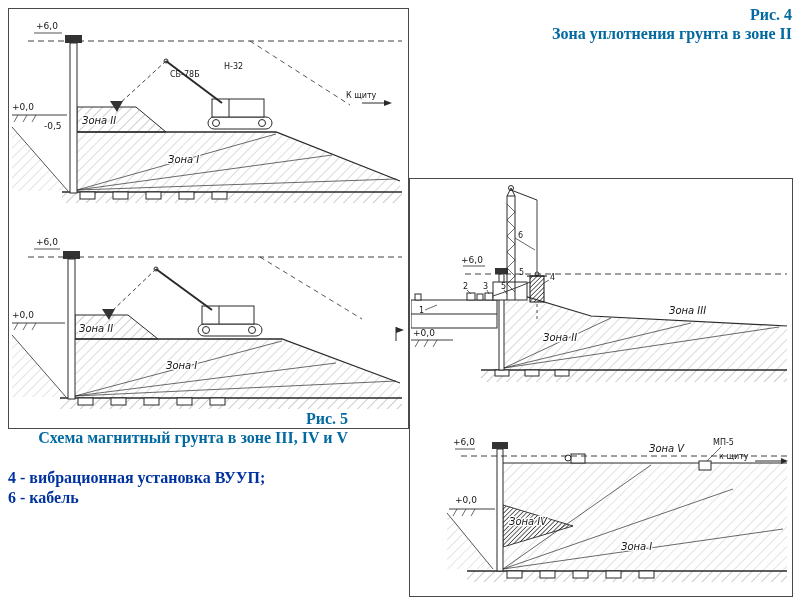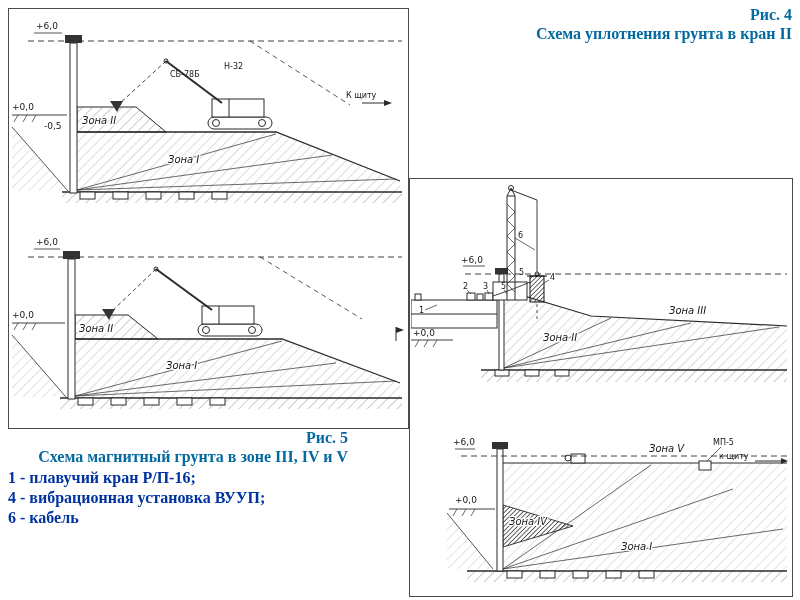--- a/index.html
+++ b/index.html
@@ -13,21 +13,21 @@
   svg text.zone{font-style:italic;font-size:10px;fill:#161616;paint-order:stroke;stroke:#fff;stroke-width:2.5px}
   svg text.sm{font-size:8px}
 </style>
 </head>
 <body>
 
 <div style="position:absolute;inset:0">
 
   <div class="caption" style="left:409px;top:5px;width:383px">
     <div>Рис. 4</div>
-    <div>Схема уплотнения грунта в кран II</div>
+    <div>Зона уплотнения грунта в зоне II</div>
   </div>
 
   <div class="frame" style="left:8px;top:8px;width:399px;height:419px">
 
     <svg style="top:2px" width="396" height="206" viewBox="0 0 396 206">
       <defs>
         <pattern id="hatch" width="7" height="7" patternUnits="userSpaceOnUse" patternTransform="rotate(45)">
           <line x1="0" y1="0" x2="0" y2="7" stroke="#8f8f8f" stroke-width="0.9"></line>
         </pattern>
         <pattern id="dense" width="3.2" height="3.2" patternUnits="userSpaceOnUse" patternTransform="rotate(45)">
@@ -139,26 +139,25 @@
         <line x1="386" y1="96" x2="386" y2="110"></line>
         <polygon points="386,96 394,99 386,102" fill="#2a2a2a" stroke="none"></polygon>
       </g>
       <text x="26" y="14">+6,0</text>
       <text x="2" y="87">+0,0</text>
       <text class="zone" x="69" y="101">Зона II</text>
       <text class="zone" x="156" y="138">Зона I</text>
     </svg>
   </div>
 
-  <div class="caption" style="left:0;top:428px;width:348px">
+  <div class="caption" style="left:0;top:409px;width:348px">
     <div>Рис. 5</div>
     <div>Схема магнитный грунта в зоне III, IV и V</div>
   </div>
   <div class="legend" style="left:8px;top:468px">
-    <div>1 - плавучий кран Р/П-16;</div>
     <div>4 - вибрационная установка ВУУП;</div>
     <div>6 - кабель</div>
   </div>
 
   <div class="frame" style="left:409px;top:178px;width:382px;height:417px">
 
     <svg style="top:1px" width="379" height="214" viewBox="0 0 379 214">
       <g stroke="#2a2a2a" fill="none">
         <polygon points="93,110 180,136 376,146 376,190 93,190" fill="url(#hatch)" stroke="none" opacity="0.7"></polygon>
         <polyline points="93,110 180,136 376,146" stroke-width="1.2"></polyline>

